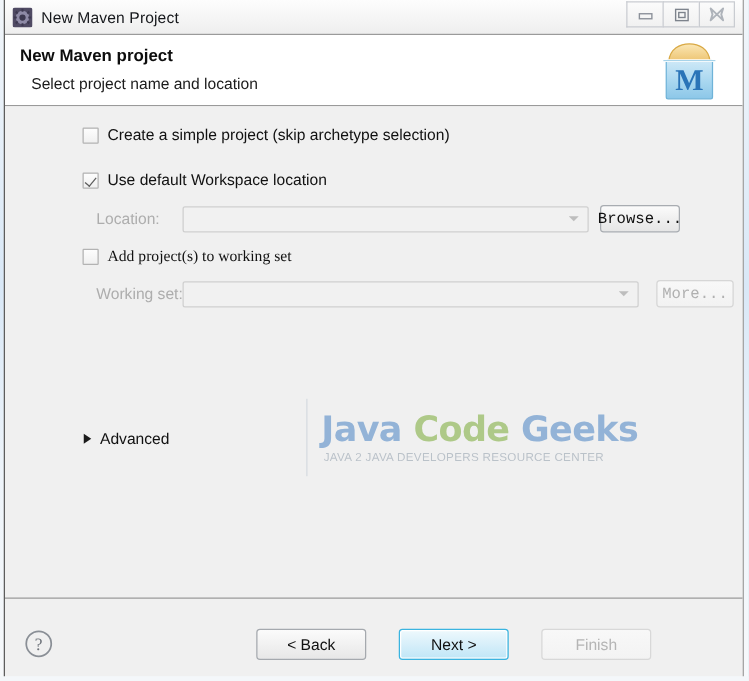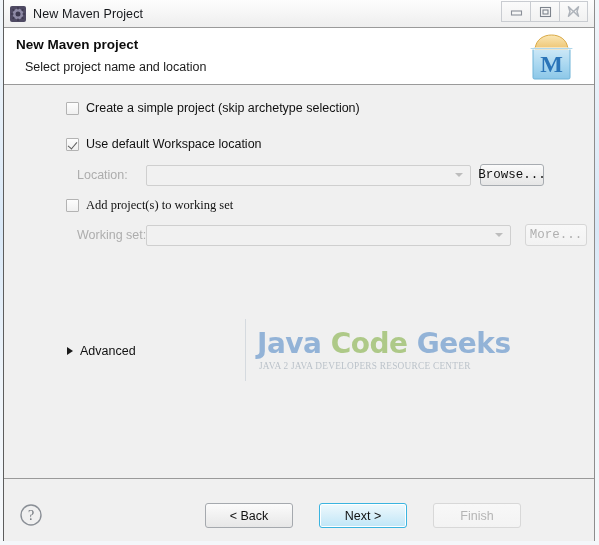--- a/index.html
+++ b/index.html
@@ -127,21 +127,21 @@
     font-family: "DejaVu Sans", sans-serif;
     font-size: 28px;
     font-weight: bold;
     letter-spacing: -0.5px;
     white-space: nowrap;
   }
   #wm-title .b { color:#5b8fc9; }
   #wm-title .g { color:#86b24a; }
   #wm-tagline {
     position:absolute; left:92px; top:48px;
-    font-family: Liberation Serif, serif;
+    font-family: Liberation Sans, sans-serif;
     font-size: 9.3px;
     letter-spacing: .25px;
     color: #9aa6b2;
     white-space: nowrap;
   }
 
   
   .row { position: absolute; display: flex; align-items: center; padding-left: 45px; }
 
   .cb {

